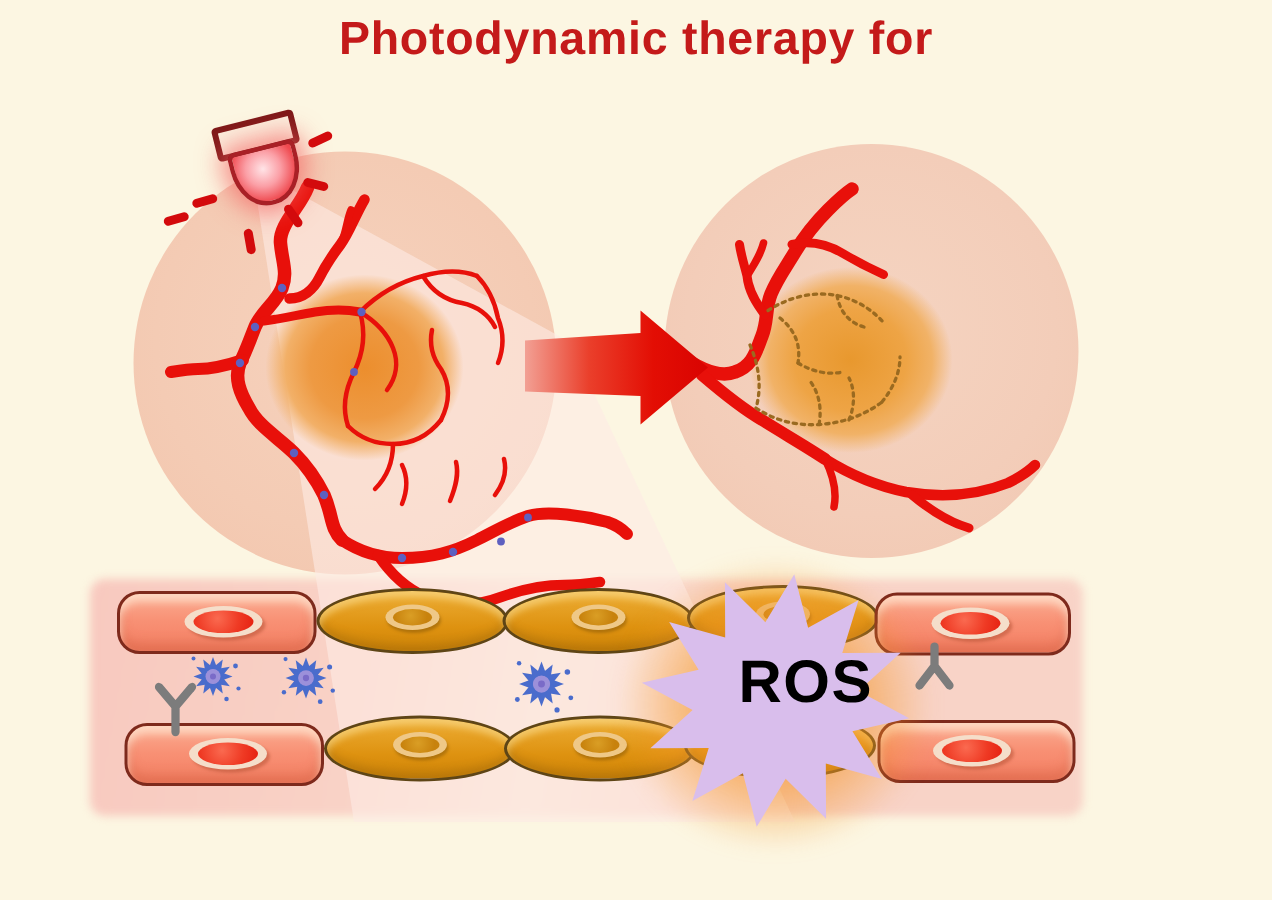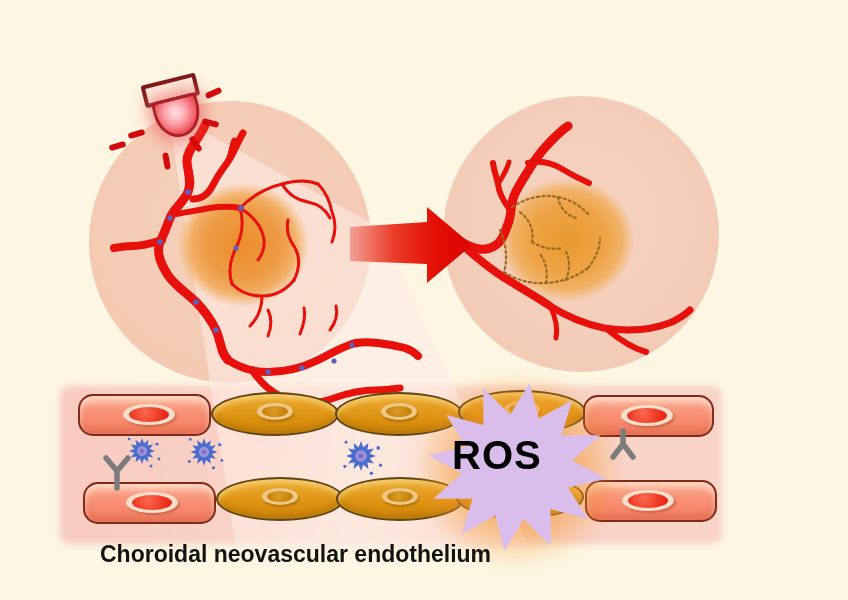--- a/index.html
+++ b/index.html
@@ -48,21 +48,21 @@
     box-shadow:inset 0 4px 5px rgba(255,231,160,.55), inset 0 -4px 6px rgba(120,80,10,.25);}
   .onuc-ring{position:absolute;border-radius:50%;background:#EFC887;
     box-shadow:1px 2px 2px rgba(110,70,5,.4);}
   .onuc-core{position:absolute;border-radius:50%;
     background:radial-gradient(circle at 45% 40%,#DA9E25 0%,#C8820D 70%);}
   
   #ros-glow{left:412px;top:372px;width:210px;height:196px;z-index:7;border-radius:50%;
     background:radial-gradient(closest-side,rgba(242,140,26,.85) 0%,rgba(243,150,40,.55) 55%,rgba(243,150,40,0) 100%);
     filter:blur(6px);}
   #ros-star{left:427px;top:382px;z-index:7;}
-  #ros-label{left:452px;top:433px;width:130px;z-index:8;text-align:left;
+  #ros-label{left:452px;top:433px;width:130px;z-index:8;text-align:right;
     font-weight:800;font-size:40px;color:#000;letter-spacing:1px;}
   
   #lamp{left:138px;top:76px;width:76px;height:72px;z-index:9;
     transform:rotate(-14deg);transform-origin:50% 40%;}
   #lamp-cap{position:absolute;left:8px;top:2px;width:48px;height:15px;
     background:#FBF0DF;border:4px solid #7E1818;border-radius:3px;}
   #lamp-dome{position:absolute;left:14px;top:21px;width:40px;height:34px;
     border:3px solid #A92026;
     border-radius:5px 5px 22px 22px / 5px 5px 28px 28px;
     background:radial-gradient(circle at 46% 36%,#FFE4E7 0%,#FB9FA6 38%,#EF4A50 72%,#E63B42 100%);
@@ -253,16 +253,16 @@
     <div id="lamp-dome"></div>
   </div>
   <div class="ray" style="left:205px;top:90px;transform:rotate(-25deg);"></div>
   <div class="ray" style="left:202px;top:120px;transform:rotate(14deg);"></div>
   <div class="ray" style="left:187px;top:141px;transform:rotate(55deg);"></div>
   <div class="ray" style="left:158px;top:158px;transform:rotate(80deg);"></div>
   <div class="ray" style="left:128px;top:131px;transform:rotate(-16deg);"></div>
   <div class="ray" style="left:109px;top:143px;transform:rotate(-16deg);"></div>
 
   <div class="abs" id="title">
-  </div>
-  <div class="abs" id="caption">Choroidal neovascular endothelium</div>
+    <div>Photodynamic therapy for</div>
+  </div>
 
 </div>
 
 </body></html>

